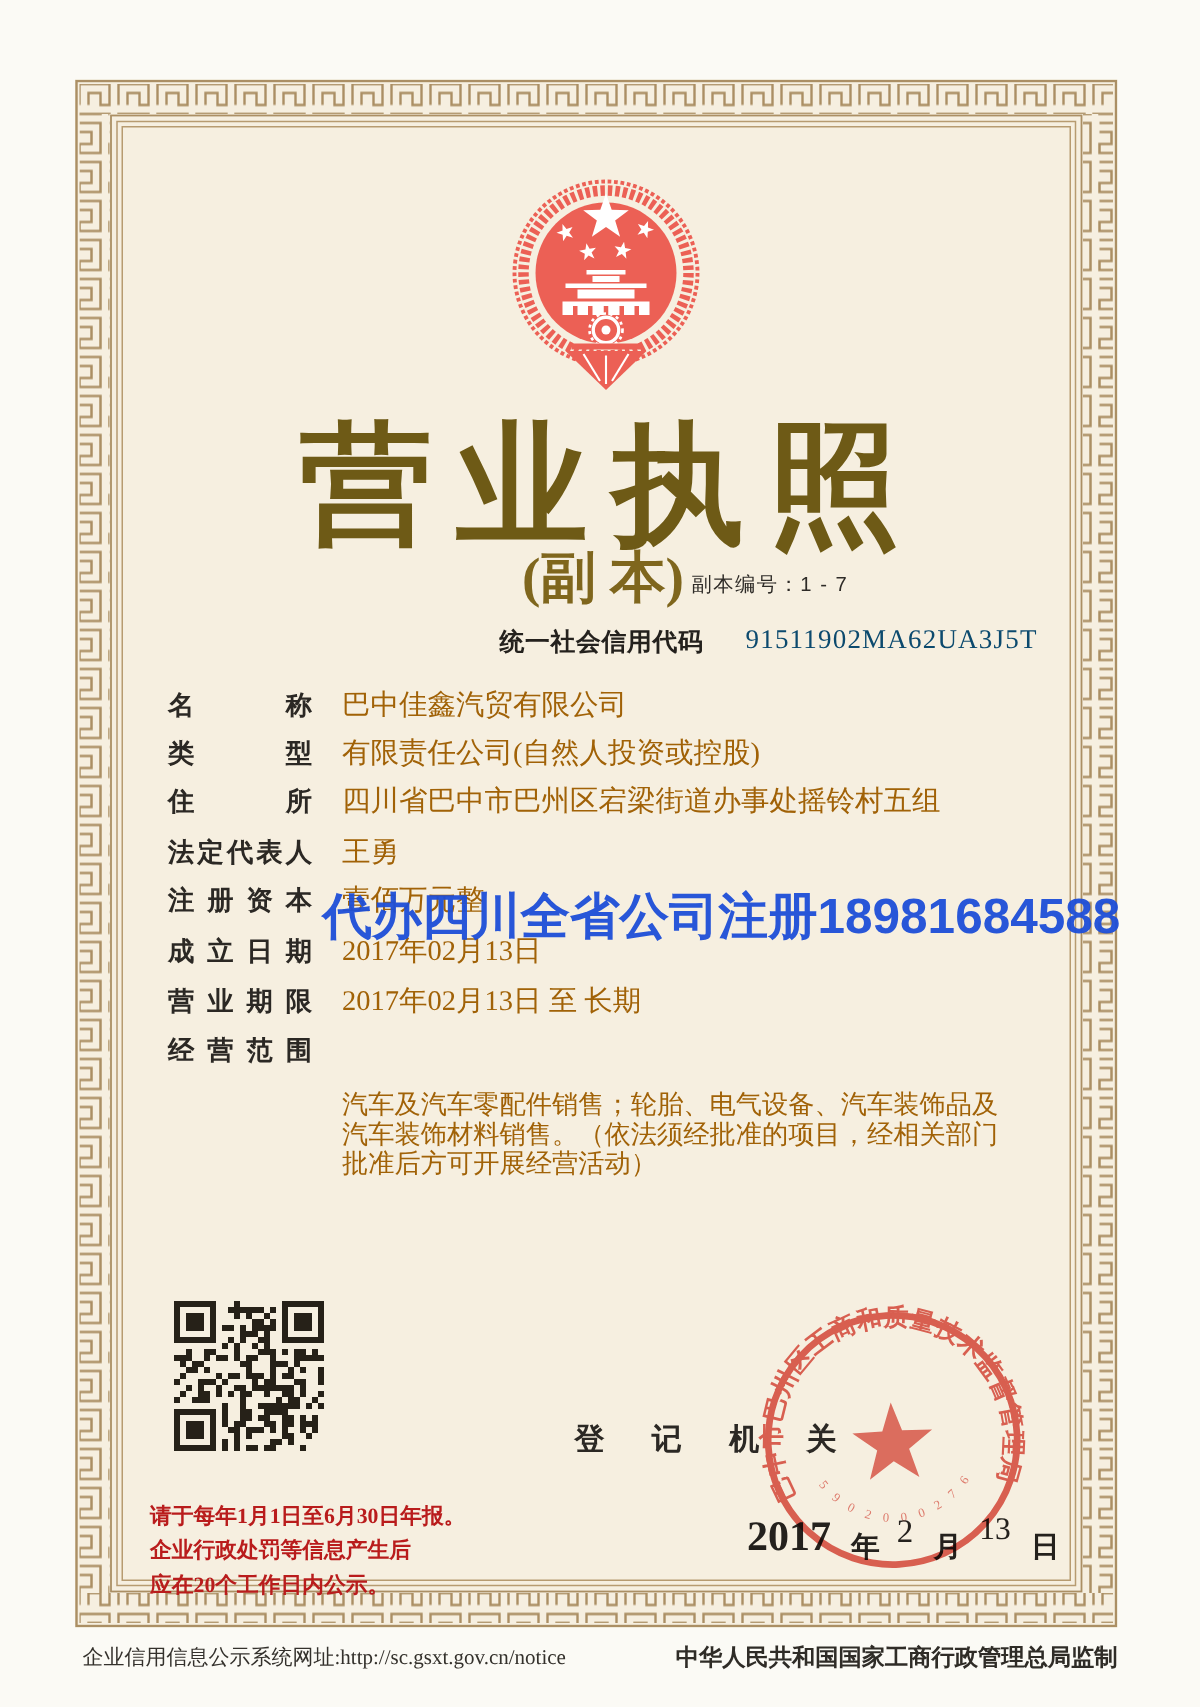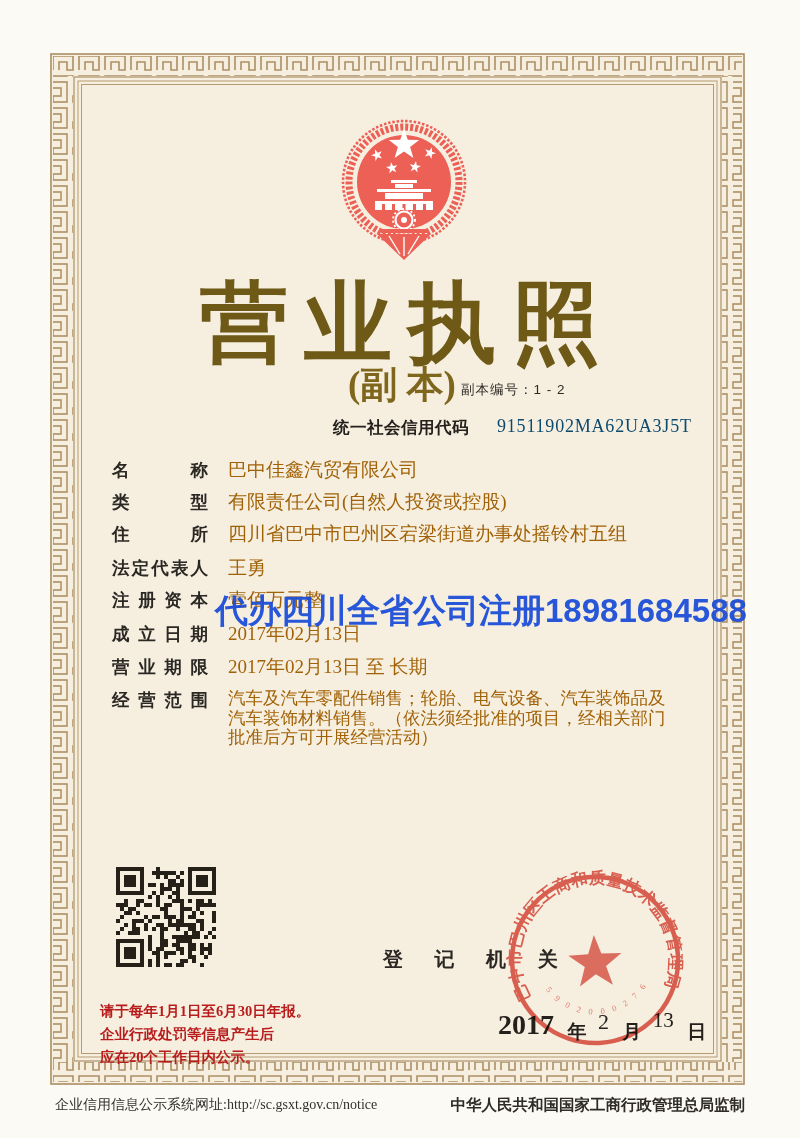--- a/index.html
+++ b/index.html
@@ -155,21 +155,21 @@
   <polygon points="36,138 90,138 63,164" fill="#ec6055"></polygon>
   <g stroke="#ffffff" stroke-width="1.4">
     <line x1="48" y1="140" x2="59" y2="158"></line>
     <line x1="63" y1="141" x2="63" y2="160"></line>
     <line x1="78" y1="140" x2="67" y2="158"></line>
   </g>
 </svg>
 
 <div class="abs title">营业执照</div>
 <div class="abs subtitle">(副 本)</div>
-<div class="abs copy-no">副本编号：1 - 2</div>
+<div class="abs copy-no">副本编号：1 - 7</div>
 <div class="abs credit-label">统一社会信用代码</div>
 <div class="abs credit-code">91511902MA62UA3J5T</div>
 
 <div>
   <div class="field-label" style="top:458px">名称</div>
   <div class="field-value" style="top:457px">巴中佳鑫汽贸有限公司</div>
 </div>
 <div>
   <div class="field-label" style="top:490px">类型</div>
   <div class="field-value" style="top:489px">有限责任公司(自然人投资或控股)</div>
@@ -189,21 +189,21 @@
 <div>
   <div class="field-label" style="top:622px">成立日期</div>
   <div class="field-value" style="top:621px">2017年02月13日</div>
 </div>
 <div>
   <div class="field-label" style="top:655px">营业期限</div>
   <div class="field-value" style="top:654px">2017年02月13日  至 长期</div>
 </div>
 <div>
   <div class="field-label" style="top:688px">经营范围</div>
-  <div class="field-value scope" style="top:689px">汽车及汽车零配件销售；轮胎、电气设备、汽车装饰品及汽车装饰材料销售。（依法须经批准的项目，经相关部门批准后方可开展经营活动）</div>
+  <div class="field-value scope" style="top:727px">汽车及汽车零配件销售；轮胎、电气设备、汽车装饰品及汽车装饰材料销售。（依法须经批准的项目，经相关部门批准后方可开展经营活动）</div>
 </div>
 
 <div class="abs watermark">代办四川全省公司注册18981684588</div>
 
 <svg id="qr" class="abs qr" viewBox="0 0 29 29" shape-rendering="crispEdges">
     <rect x="0" y="0" width="29" height="29" fill="#f6efe0"></rect>
     <rect x="12" y="2" width="1" height="1" fill="#262118"></rect>
     <rect x="11" y="3" width="1" height="1" fill="#262118"></rect>
     <rect x="12" y="3" width="1" height="1" fill="#262118"></rect>
     <rect x="13" y="3" width="1" height="1" fill="#262118"></rect>

